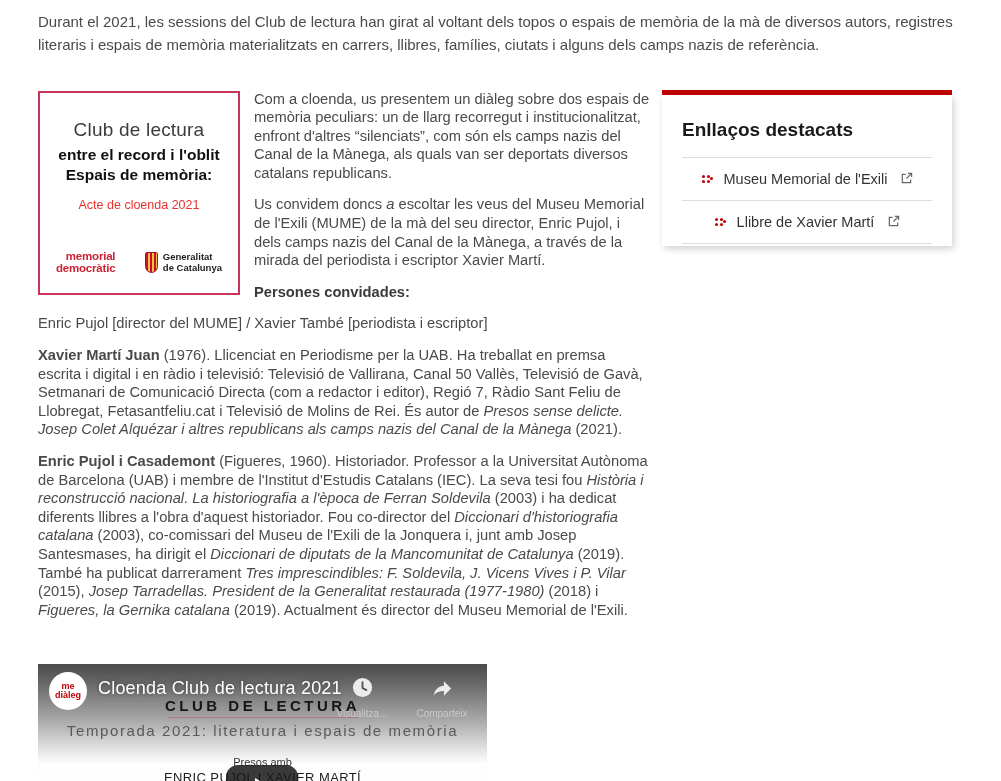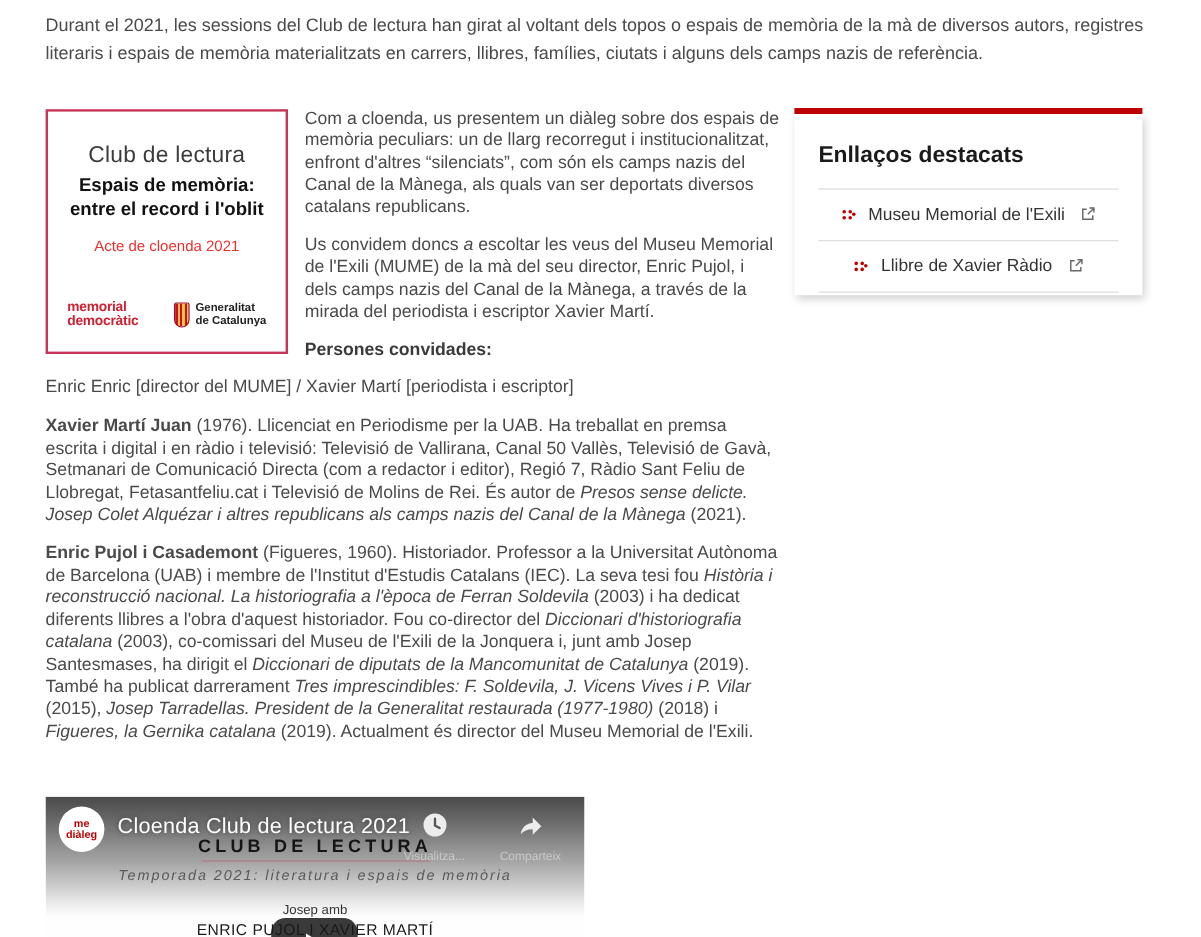--- a/index.html
+++ b/index.html
@@ -35,21 +35,21 @@
     border:2px solid #c8355b;
     background:#fff;
     margin:1px 14px 14px 0;
     padding:14px 10px 10px;
     text-align:center;
   }
   .poster-title { font-size:19px; color:#3c3c3c; margin-top:14px; letter-spacing:.2px; }
   .poster-subtitle { font-size:15.5px; font-weight:700; color:#111; line-height:1.3; margin-top:6px; }
   .poster-event { font-size:12.5px; color:#e8312f; margin-top:11px; }
   .poster-logos { display:flex; justify-content:space-between; align-items:center; margin:36px 6px 0; }
-  .memorial-logo { color:#cc2233; font-weight:700; font-size:11.5px; line-height:1.02; text-align:left; letter-spacing:-.2px; }
+  .memorial-logo { color:#cc2233; font-weight:700; font-size:11.5px; line-height:1.02; text-align:right; letter-spacing:-.2px; }
   .gencat-logo { display:flex; align-items:center; gap:5px; }
   .gencat-shield {
     width:13px; height:21px; border-radius:2px 2px 7px 7px;
     background:repeating-linear-gradient(90deg,#c8102e 0 2px,#f6c343 2px 4px);
     border:1px solid #a00f26;
   }
   .gencat-text { font-size:9.5px; font-weight:700; color:#222; line-height:1.15; text-align:left; }
 
   
   .sidebar { width:290px; margin-left:12px; }
@@ -94,21 +94,21 @@
     text-shadow:0 0 4px rgba(0,0,0,.4); cursor:pointer;
   }
   .yt-action { position:absolute; top:12px; width:72px; text-align:center; cursor:pointer; }
   .yt-action-watchlater { left:288px; }
   .yt-action-share { left:368px; }
   .yt-action .lbl { display:block; margin-top:5px; font-size:10px; color:rgba(235,235,235,.55);text-align:center; }
 
   .thumb-text { position:absolute; left:0; right:0; top:33px; text-align:center; color:#222; }
   .thumb-heading { font-size:15px; font-weight:700; letter-spacing:3.5px; color:#151515; }
   .thumb-rule { width:190px; height:1px; background:#b07a84; margin:3px auto 4px; }
-  .thumb-season { font-size:12px; letter-spacing:1.6px; color:#5a5a5a;font-style:italic; }
+  .thumb-season { font-size:15px; letter-spacing:1.6px; color:#5a5a5a; }
   .thumb-parlem { margin-top:17px; font-size:11px; color:#333; }
   .thumb-guests { margin-top:2px; font-size:13px; font-weight:400; color:#1c1c1c; letter-spacing:.4px; }
 
   .play-button {
     position:absolute; left:188px; top:101px; width:72px; height:50px;
     background:rgba(23,23,23,.85); border-radius:12px;
     display:flex; align-items:center; justify-content:center; cursor:pointer;
   }
   .play-tri {
     width:0; height:0;
@@ -123,43 +123,43 @@
 
   <p class="intro">Durant el 2021, les sessions del Club de lectura han girat al voltant dels topos o espais de memòria de la mà de diversos autors, registres literaris i espais de memòria materialitzats en carrers, llibres, famílies, ciutats i alguns dels camps nazis de referència.</p>
 
   <div class="content-row">
 
     <div class="main">
 
       <div class="poster-card">
         <div class="poster-title">Club de lectura</div>
         <div class="poster-subtitle">
+          <div>entre el record i l'oblit</div>
           <div>Espais de memòria:</div>
-          <div>entre el record i l'oblit</div>
         </div>
         <div class="poster-event">Acte de cloenda 2021</div>
         <div class="poster-logos">
           <div class="memorial-logo">
             <div>memorial</div>
             <div>democràtic</div>
           </div>
           <div class="gencat-logo">
             <span class="gencat-shield"></span>
             <span class="gencat-text">
               <div>Generalitat</div>
               <div>de Catalunya</div>
             </span>
           </div>
         </div>
       </div>
 
       <p>Com a cloenda, us presentem un diàleg sobre dos espais de memòria peculiars: un de llarg recorregut i institucionalitzat, enfront d'altres “silenciats”, com són els camps nazis del Canal de la Mànega, als quals van ser deportats diversos catalans republicans.</p>
       <p><span>Us convidem doncs </span><span class="i">a</span><span> escoltar les veus del Museu Memorial de l'Exili (MUME) de la mà del seu director, Enric Pujol, i dels camps nazis del Canal de la Mànega, a través de la mirada del periodista i escriptor Xavier Martí.</span></p>
       <p class="guests-heading">Persones convidades:</p>
-      <p>Enric Enric [director del MUME] / Xavier Martí [periodista i escriptor]</p>
+      <p>Enric Pujol [director del MUME] / Xavier També [periodista i escriptor]</p>
       <p><span class="b">Xavier Martí Juan</span><span> (1976).  Llicenciat en Periodisme per la UAB. Ha treballat en premsa escrita i digital i en ràdio i televisió: Televisió de Vallirana, Canal 50 Vallès, Televisió de Gavà, Setmanari de Comunicació Directa (com a redactor i editor), Regió 7, Ràdio Sant Feliu de Llobregat, Fetasantfeliu.cat i Televisió de Molins de Rei. És autor de </span><span class="i">Presos sense delicte. Josep Colet Alquézar i altres republicans als camps nazis del Canal de la Mànega</span><span> (2021).</span></p>
       <p><span class="b">Enric Pujol i Casademont</span><span> (Figueres, 1960). Historiador. Professor a la Universitat Autònoma de Barcelona (UAB) i membre de l'Institut d'Estudis Catalans (IEC). La seva tesi fou </span><span class="i">Història i reconstrucció nacional. La historiografia a l'època de Ferran Soldevila</span><span> (2003) i ha dedicat diferents llibres a l'obra d'aquest historiador. Fou co-director del </span><span class="i">Diccionari d'historiografia catalana</span><span> (2003), co-comissari del Museu de l'Exili de la Jonquera i, junt amb Josep Santesmases, ha dirigit el </span><span class="i">Diccionari de diputats de la Mancomunitat de Catalunya</span><span> (2019). També ha publicat darrerament </span><span class="i">Tres imprescindibles: F. Soldevila, J. Vicens Vives i P. Vilar</span><span> (2015), </span><span class="i">Josep Tarradellas. President de la Generalitat restaurada (1977-1980)</span><span> (2018) i </span><span class="i">Figueres, la Gernika catalana</span><span> (2019). Actualment és director del Museu Memorial de l'Exili.</span></p>
 
     </div>
 
     <div class="sidebar">
       <div class="sidebar-accent"></div>
       <div class="sidebar-box">
         <div class="sidebar-heading">Enllaços destacats</div>
         <ul class="sidebar-links">
@@ -171,21 +171,21 @@
             <svg class="ext-icon" width="13" height="13" viewBox="0 0 14 14">
                 <path d="M6 2.5H2.5v9h9V8" fill="none" stroke="#666" stroke-width="1.3"></path>
                 <path d="M8.5 1.5h4v4" fill="none" stroke="#666" stroke-width="1.3"></path>
                 <path d="M12.2 1.8L7 7" fill="none" stroke="#666" stroke-width="1.3"></path>
               </svg>
           </li>
           <li class="sidebar-link">
             <span class="dots-icon-wrap">
                 <span class="dots-icon"></span>
               </span>
-            <span>Llibre de Xavier Ràdio</span>
+            <span>Llibre de Xavier Martí</span>
             <svg class="ext-icon" width="13" height="13" viewBox="0 0 14 14">
                 <path d="M6 2.5H2.5v9h9V8" fill="none" stroke="#666" stroke-width="1.3"></path>
                 <path d="M8.5 1.5h4v4" fill="none" stroke="#666" stroke-width="1.3"></path>
                 <path d="M12.2 1.8L7 7" fill="none" stroke="#666" stroke-width="1.3"></path>
               </svg>
           </li>
         </ul>
       </div>
     </div>
 
@@ -212,21 +212,21 @@
         <svg width="24" height="23" viewBox="0 0 24 24">
             <path d="M3.5 20c1.2-6.5 5.5-9.5 10.5-9.7V5.5L21.5 13l-7.5 7.5v-4.8c-4.3 0-8 1.4-10.5 4.3z" fill="#ececec"></path>
           </svg>
         <span class="lbl">Comparteix</span>
       </div>
 
       <div class="thumb-text">
         <div class="thumb-heading">CLUB DE LECTURA</div>
         <div class="thumb-rule"></div>
         <div class="thumb-season">Temporada 2021: literatura i espais de memòria</div>
-        <div class="thumb-parlem">Josep amb</div>
+        <div class="thumb-parlem">Presos amb</div>
         <div class="thumb-guests">ENRIC PUJOL I XAVIER MARTÍ</div>
 
       </div>
 
       <div class="play-button">
         <span class="play-tri"></span>
       </div>
 
     </div>
   </div>

